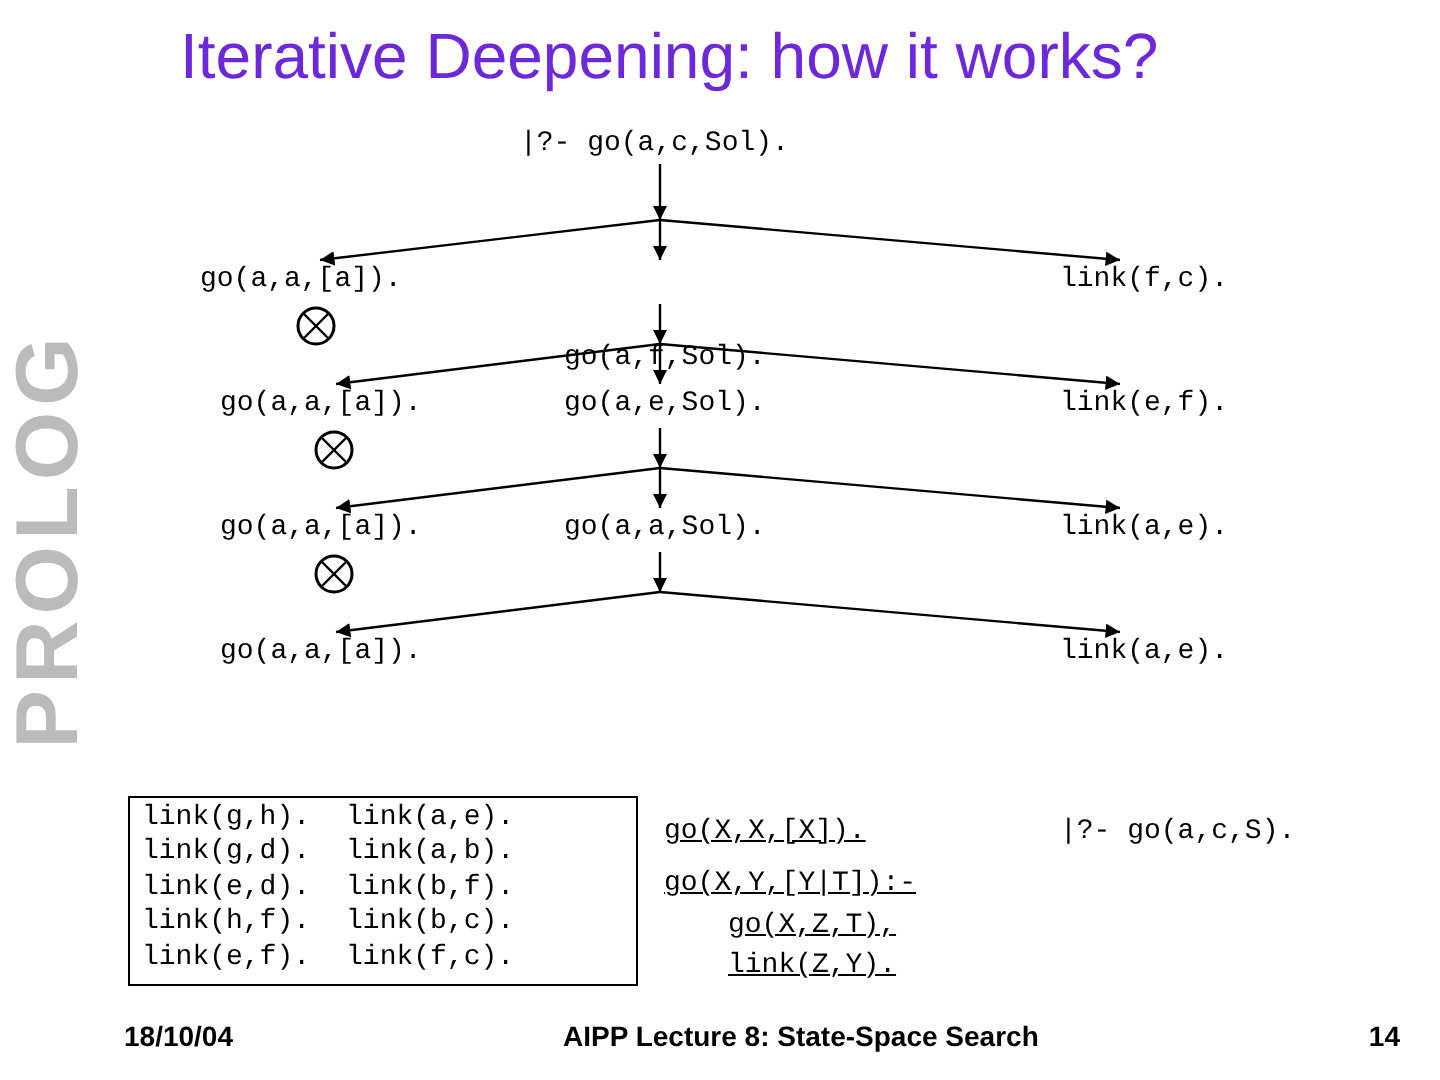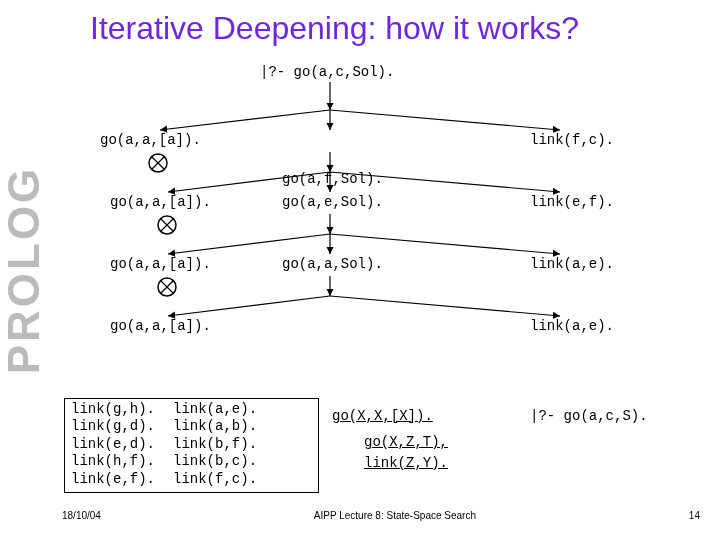--- a/index.html
+++ b/index.html
@@ -62,24 +62,25 @@
   }
   .codecol { display: flex; flex-direction: column; line-height: 1.25; }
 
   .rules { position: absolute; left: 332px; top: 406px; line-height: 1.45; text-decoration: underline; }
 
   .answers { position: absolute; left: 530px; top: 406px; line-height: 1.45; }
 
   .footer {
     position: absolute;
     left: 62px; right: 20px; top: 510px;
-    font-size: 10px;
+    font-size: 14px;
     display: flex;
     justify-content: space-between;
     color: #000;
+    font-weight: bold;
   }
 </style>
 </head>
 <body>
 
 <div class="sidebar">
   <div class="sidebar-text">PROLOG</div>
 </div>
 
 <div class="title">Iterative Deepening: how it works?</div>
@@ -163,20 +164,21 @@
     <span>link(a,b).</span>
     <span>link(b,f).</span>
     <span>link(b,c).</span>
     <span>link(f,c).</span>
   </div>
 </div>
 
 <div class="rules mono">
   <div>go(X,X,[X]).</div>
   <div style="height:6px;"></div>
+  <div>go(X,Y,[Y|T]):-</div>
   <div style="padding-left:32px;">go(X,Z,T),</div>
   <div style="padding-left:32px;">link(Z,Y).</div>
 </div>
 
 <div class="answers mono">
   <div>|?- go(a,c,S).</div>
 </div>
 
 <div class="footer">
   <span>18/10/04</span>

